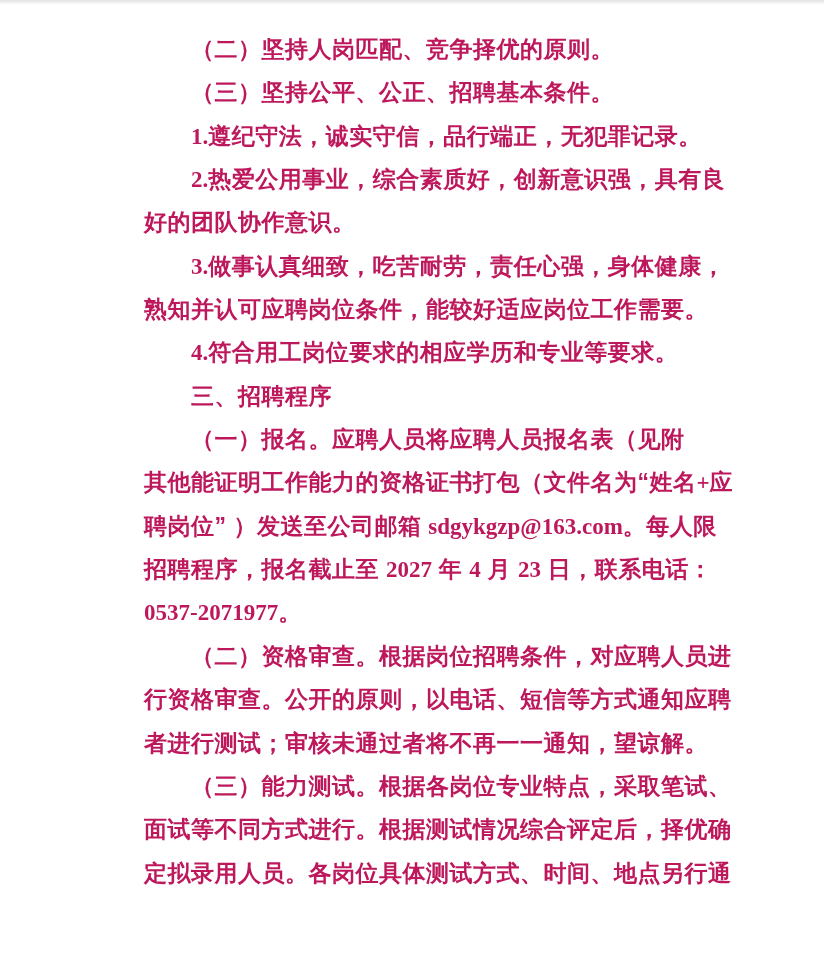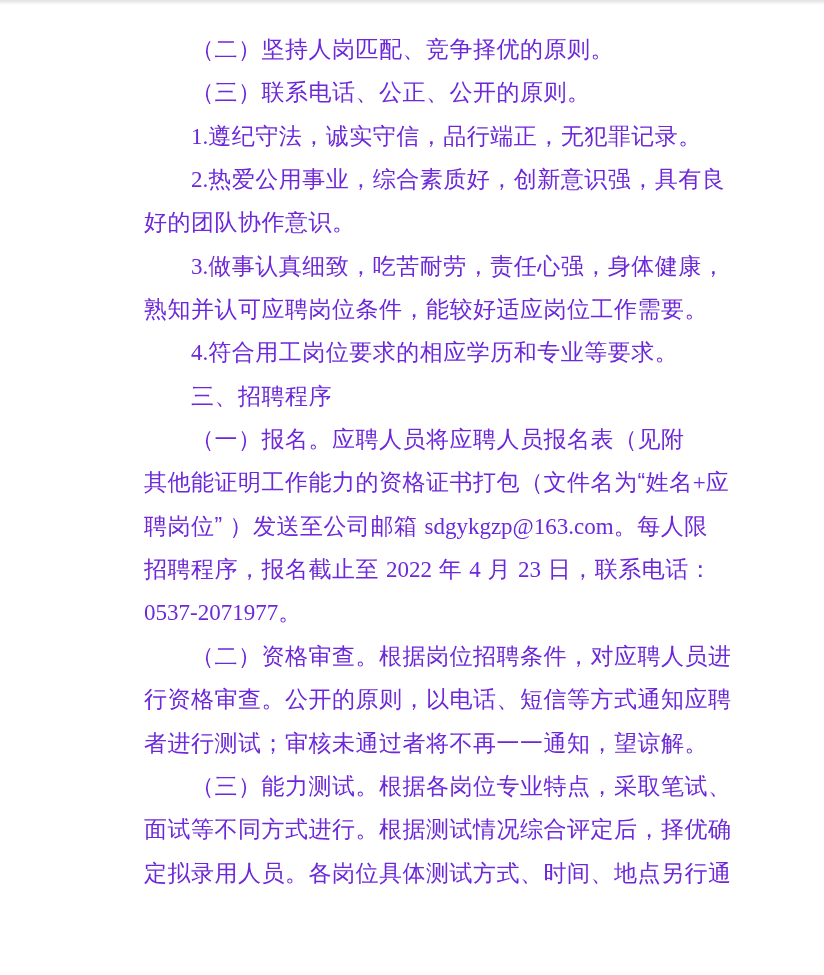--- a/index.html
+++ b/index.html
@@ -25,22 +25,22 @@
     pointer-events: none;
   }
   .doc {
     padding: 28px 100px 0 144px;
   }
   p.line {
     margin: 0;
     height: 43.35px;
     line-height: 43.35px;
     font-size: 23px;
-    font-weight: 400;
-    color: #6d28d9;
+    font-weight: 700;
+    color: #be185d;
     letter-spacing: 0.5px;
     white-space: nowrap;
     font-family: "Liberation Sans", sans-serif;
   }
   p.line.indent {
     text-indent: 47px;
   }
   .seg-cjk {
     font-family: "Liberation Sans", sans-serif;
   }
@@ -49,32 +49,32 @@
     letter-spacing: 0;
   }
 </style>
 </head>
 <body>
 
 <div class="page">
   <div class="scan-edge"></div>
   <div class="doc">
       <p class="line indent"><span class="seg-cjk">（二）坚持人岗匹配、竞争择优的原则。</span></p>
-      <p class="line indent"><span class="seg-cjk">（三）联系电话、公正、公开的原则。</span></p>
+      <p class="line indent"><span class="seg-cjk">（三）坚持公平、公正、招聘基本条件。</span></p>
       <p class="line indent"><span class="seg-latin">1.</span><span class="seg-cjk">遵纪守法，诚实守信，品行端正，无犯罪记录。</span></p>
       <p class="line indent"><span class="seg-latin">2.</span><span class="seg-cjk">热爱公用事业，综合素质好，创新意识强，具有良</span></p>
       <p class="line"><span class="seg-cjk">好的团队协作意识。</span></p>
       <p class="line indent"><span class="seg-latin">3.</span><span class="seg-cjk">做事认真细致，吃苦耐劳，责任心强，身体健康，</span></p>
       <p class="line"><span class="seg-cjk">熟知并认可应聘岗位条件，能较好适应岗位工作需要。</span></p>
       <p class="line indent"><span class="seg-latin">4.</span><span class="seg-cjk">符合用工岗位要求的相应学历和专业等要求。</span></p>
       <p class="line indent"><span class="seg-cjk">三、招聘程序</span></p>
       <p class="line indent"><span class="seg-cjk">（一）报名。应聘人员将应聘人员报名表（见附</span></p>
       <p class="line"><span class="seg-cjk">其他能证明工作能力的资格证书打包（文件名为“姓名</span><span class="seg-latin">+</span><span class="seg-cjk">应</span></p>
       <p class="line"><span class="seg-cjk">聘岗位”  ）发送至公司邮箱 </span><span class="seg-latin">sdgykgzp@163.com</span><span class="seg-cjk">。每人限</span></p>
-      <p class="line"><span class="seg-cjk">招聘程序，报名截止至 </span><span class="seg-latin">2022</span><span class="seg-cjk"> 年 </span><span class="seg-latin">4</span><span class="seg-cjk"> 月 </span><span class="seg-latin">23</span><span class="seg-cjk"> 日，联系电话：</span></p>
+      <p class="line"><span class="seg-cjk">招聘程序，报名截止至 </span><span class="seg-latin">2027</span><span class="seg-cjk"> 年 </span><span class="seg-latin">4</span><span class="seg-cjk"> 月 </span><span class="seg-latin">23</span><span class="seg-cjk"> 日，联系电话：</span></p>
       <p class="line"><span class="seg-latin">0537-2071977</span><span class="seg-cjk">。</span></p>
       <p class="line indent"><span class="seg-cjk">（二）资格审查。根据岗位招聘条件，对应聘人员进</span></p>
       <p class="line"><span class="seg-cjk">行资格审查。公开的原则，以电话、短信等方式通知应聘</span></p>
       <p class="line"><span class="seg-cjk">者进行测试；审核未通过者将不再一一通知，望谅解。</span></p>
       <p class="line indent"><span class="seg-cjk">（三）能力测试。根据各岗位专业特点，采取笔试、</span></p>
       <p class="line"><span class="seg-cjk">面试等不同方式进行。根据测试情况综合评定后，择优确</span></p>
       <p class="line"><span class="seg-cjk">定拟录用人员。各岗位具体测试方式、时间、地点另行通</span></p>
     </div>
 </div>
 

